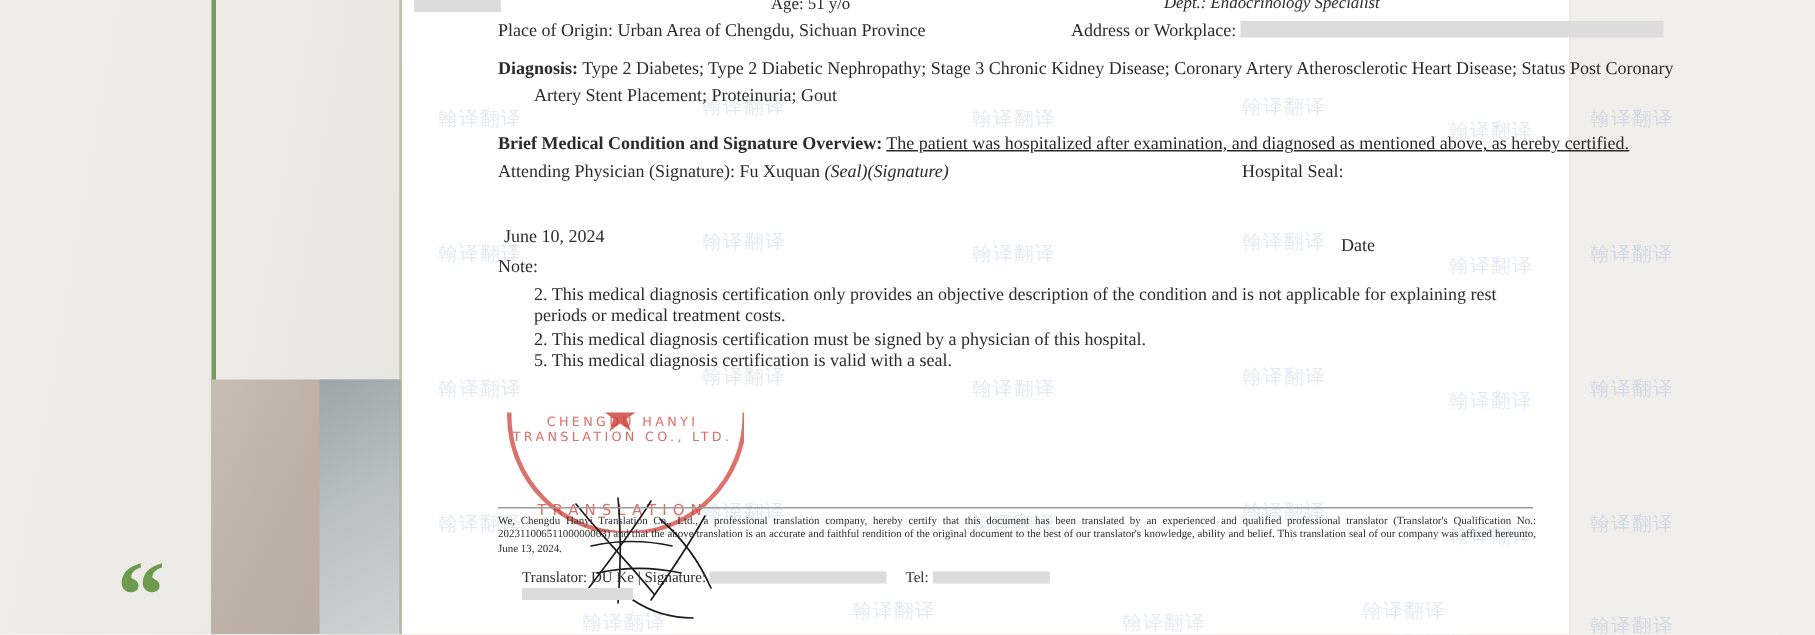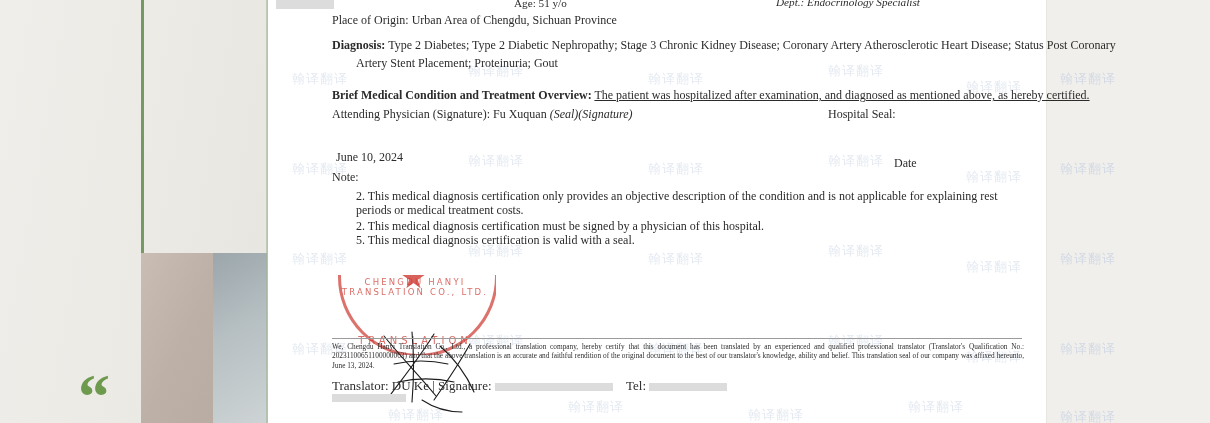--- a/index.html
+++ b/index.html
@@ -183,22 +183,22 @@
     position: absolute;
     left: 64px; top: 342px;
     width: 692px;
     font-size: 7.3px;
     line-height: 9.4px;
     color: #2d2d2d;
     text-align: justify;
   }
   .cert-foot {
     position: absolute;
-    left: 64px;
-    font-size: 13px;
+    left: 80px;
+    font-size: 10px;
     color: #2d2d2d;
     line-height: 10px;
     white-space: nowrap;
   }
 </style>
 </head>
 <body>
 
 <div id="stage">
 
@@ -251,29 +251,33 @@
       <div class="toprow" style="left:8px; top:-2px;">
         <span class="redact" style="width:58px;height:10px;"></span>
       </div>
       <div class="toprow" style="left:246px; top:-3px;">Age: 51 y/o</div>
       <div class="toprow i" style="left:508px; top:-4px;">Dept.: Endocrinology Specialist</div>
 
       <div class="row" style="left:64px; top:13px;">
         <span>Place of Origin:</span>
         <span>Urban Area of Chengdu, Sichuan Province</span>
       </div>
+      <div class="row" style="left:446px; top:13px;">
+        <span>Address or Workplace:</span>
+        <span class="redact" style="width:282px;"></span>
+      </div>
 
       <div class="row" style="left:64px; top:38px;">
         <span class="b">Diagnosis:</span>
         <span>Type 2 Diabetes; Type 2 Diabetic Nephropathy; Stage 3 Chronic Kidney Disease; Coronary Artery Atherosclerotic Heart Disease; Status Post Coronary</span>
       </div>
       <div class="row" style="left:88px; top:56px;">Artery Stent Placement; Proteinuria; Gout</div>
 
       <div class="row" style="left:64px; top:88px;">
-        <span class="b">Brief Medical Condition and Treatment Overview:</span>
+        <span class="b">Brief Medical Condition and Signature Overview:</span>
         <span class="u">The patient was hospitalized after examination, and diagnosed as mentioned above, as hereby certified.</span>
       </div>
 
       <div class="row" style="left:64px; top:107px;">
         <span>Attending Physician (Signature):</span>
         <span>Fu Xuquan</span>
         <span class="i">(Seal)(Signature)</span>
       </div>
       <div class="row" style="left:560px; top:107px;">Hospital Seal:</div>
 

